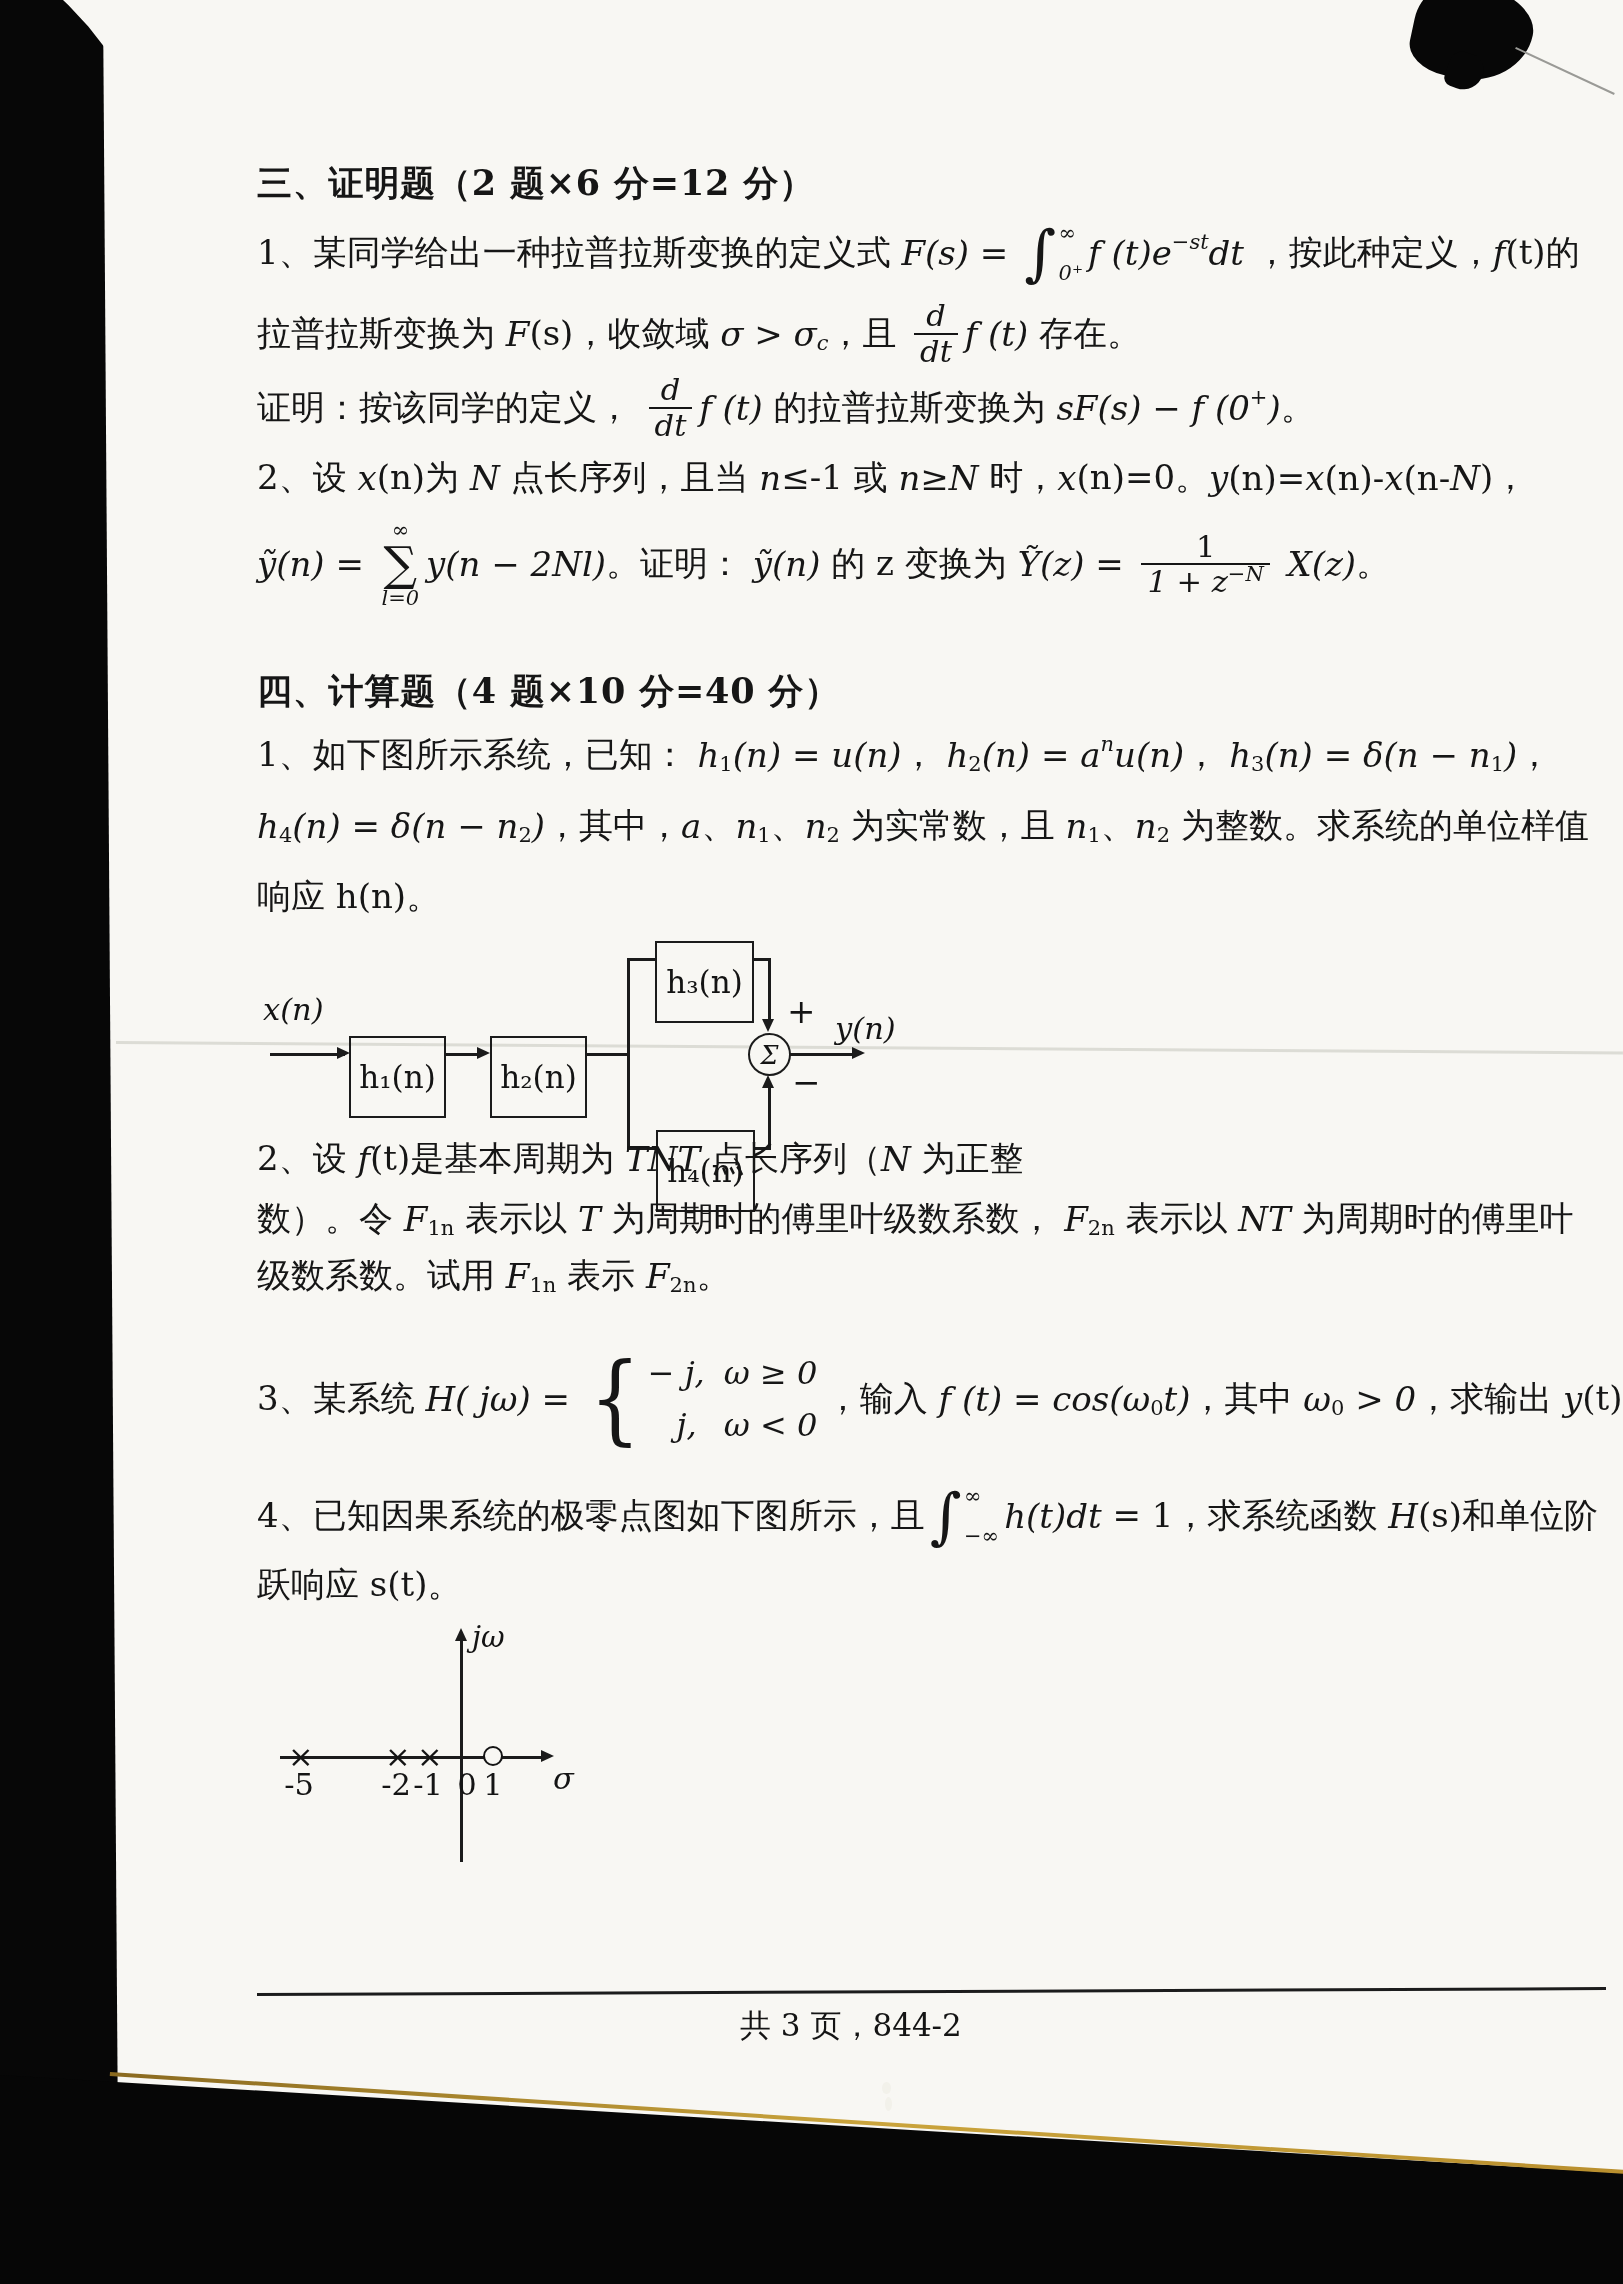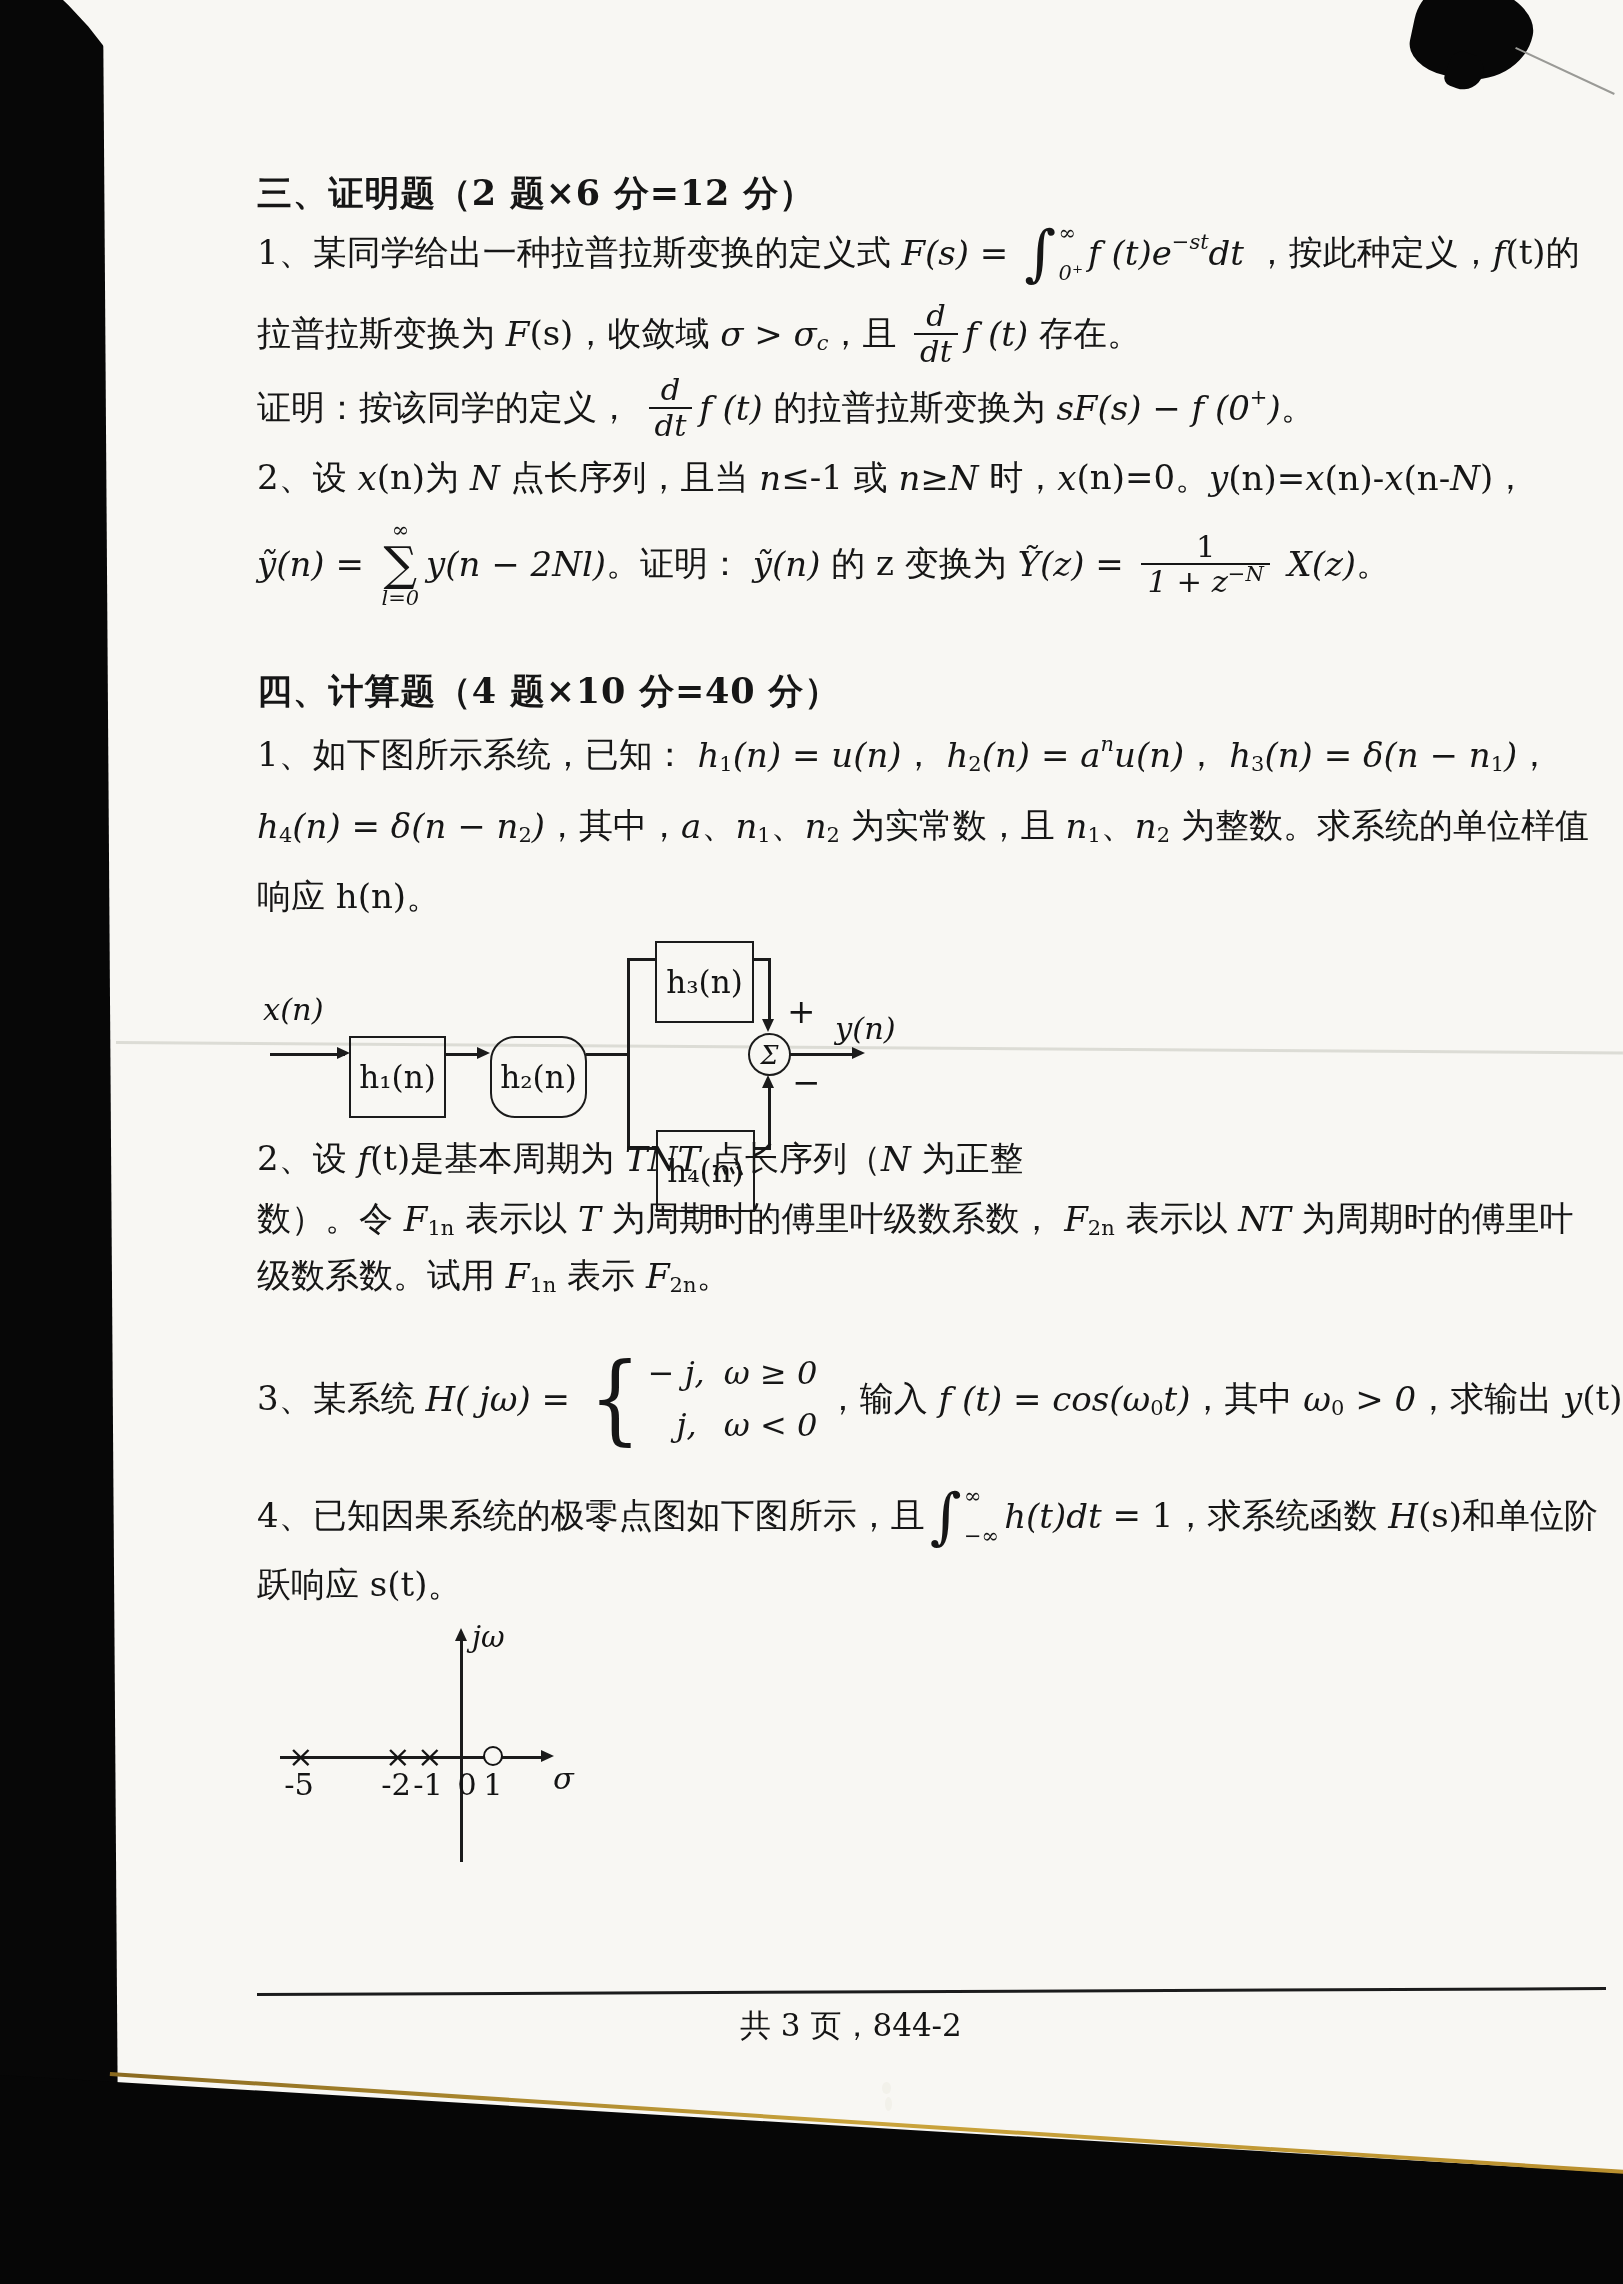--- a/index.html
+++ b/index.html
@@ -71,39 +71,39 @@
            transform:rotate(-0.25deg);transform-origin:0 0;z-index:2;}
   .footer-text{position:absolute;left:740px;top:2005px;font-size:31px;z-index:2;}
 </style>
 </head>
 <body>
 
 <div id="stage">
   <div id="paper"></div>
   <div class="crease"></div>
 
-  <div class="line heading" style="top:170px;">三、证明题（2 题×6 分=12 分）</div>
+  <div class="line heading" style="top:160px;">三、证明题（2 题×6 分=12 分）</div>
   <div class="line" style="top:221px;"><span class="seg ">1、某同学给出一种拉普拉斯变换的定义式 </span><span class="seg i">F(s)</span><span class="seg "> = </span><span class="intwrap"><span class="intglyph">∫</span><span class="intlims"><span class="iltop">∞</span><span class="ilbot">0⁺</span></span></span><span class="seg i">f (t)e</span><span class="seg sup i">−st</span><span class="seg i">dt</span><span class="seg "> ，按此种定义，</span><span class="seg i">f</span><span class="seg ">(t)的</span></div>
   <div class="line" style="top:299px;"><span class="seg ">拉普拉斯变换为 </span><span class="seg i">F</span><span class="seg ">(s)，收敛域 </span><span class="seg i">σ &gt; σ</span><span class="seg sub i">c</span><span class="seg ">，且 </span><span class="frac"><span class="fnum"><span class="seg i">d</span></span><span class="fden"><span class="seg i">dt</span></span></span><span class="seg i">f (t)</span><span class="seg "> 存在。</span></div>
   <div class="line" style="top:373px;"><span class="seg ">证明：按该同学的定义， </span><span class="frac"><span class="fnum"><span class="seg i">d</span></span><span class="fden"><span class="seg i">dt</span></span></span><span class="seg i">f (t)</span><span class="seg "> 的拉普拉斯变换为 </span><span class="seg i">sF(s) − f (0</span><span class="seg sup">+</span><span class="seg i">)</span><span class="seg ">。</span></div>
   <div class="line" style="top:455px;"><span class="seg ">2、设 </span><span class="seg i">x</span><span class="seg ">(n)为 </span><span class="seg i">N</span><span class="seg "> 点长序列，且当 </span><span class="seg i">n</span><span class="seg ">≤-1 或 </span><span class="seg i">n</span><span class="seg ">≥</span><span class="seg i">N</span><span class="seg "> 时，</span><span class="seg i">x</span><span class="seg ">(n)=0。</span><span class="seg i">y</span><span class="seg ">(n)=</span><span class="seg i">x</span><span class="seg ">(n)-</span><span class="seg i">x</span><span class="seg ">(n-</span><span class="seg i">N</span><span class="seg ">)，</span></div>
   <div class="line" style="top:519px;"><span class="seg i">ỹ(n) = </span><span class="bigop"><span class="blim">∞</span><span class="bmid">∑</span><span class="blim">l=0</span></span><span class="seg i">y(n − 2Nl)</span><span class="seg ">。证明： </span><span class="seg i">ỹ(n)</span><span class="seg "> 的 z 变换为 </span><span class="seg i">Ỹ(z) = </span><span class="frac"><span class="fnum"><span class="seg ">1</span></span><span class="fden"><span class="seg i">1 + z</span><span class="seg sup i">−N</span></span></span><span class="seg i"> X(z)</span><span class="seg ">。</span></div>
 
   <div class="line heading" style="top:668px;">四、计算题（4 题×10 分=40 分）</div>
   <div class="line" style="top:732px;"><span class="seg ">1、如下图所示系统，已知： </span><span class="seg i">h</span><span class="seg sub">1</span><span class="seg i">(n) = u(n)</span><span class="seg ">， </span><span class="seg i">h</span><span class="seg sub">2</span><span class="seg i">(n) = a</span><span class="seg sup i">n</span><span class="seg i">u(n)</span><span class="seg ">， </span><span class="seg i">h</span><span class="seg sub">3</span><span class="seg i">(n) = δ(n − n</span><span class="seg sub">1</span><span class="seg i">)</span><span class="seg ">，</span></div>
   <div class="line" style="top:803px;"><span class="seg i">h</span><span class="seg sub">4</span><span class="seg i">(n) = δ(n − n</span><span class="seg sub">2</span><span class="seg i">)</span><span class="seg ">，其中，</span><span class="seg i">a</span><span class="seg ">、</span><span class="seg i">n</span><span class="seg sub">1</span><span class="seg ">、</span><span class="seg i">n</span><span class="seg sub">2</span><span class="seg "> 为实常数，且 </span><span class="seg i">n</span><span class="seg sub">1</span><span class="seg ">、</span><span class="seg i">n</span><span class="seg sub">2</span><span class="seg "> 为整数。求系统的单位样值</span></div>
   <div class="line" style="top:874px;"><span class="seg ">响应 h(n)。</span></div>
 
   <div class="bd-label" style="left:263px;top:992px;">x(n)</div>
   <div class="bd-line" style="left:270px;top:1053px;width:75px;height:2.5px;"></div>
   <div class="arr-r" style="left:337px;top:1047px;"></div>
   <div class="bd-box" style="left:349px;top:1015px;width:93px;height:78px;">h₁(n)</div>
   <div class="bd-line" style="left:445px;top:1053px;width:36px;height:2.5px;"></div>
   <div class="arr-r" style="left:477px;top:1047px;"></div>
-  <div class="bd-box" style="left:490px;top:1015px;width:93px;height:78px;border-radius:25px;">h₂(n)</div>
+  <div class="bd-box" style="left:490px;top:1015px;width:93px;height:78px;">h₂(n)</div>
   <div class="bd-line" style="left:586px;top:1053px;width:42px;height:2.5px;"></div>
   <div class="bd-line" style="left:627px;top:958px;width:2.5px;height:191px;"></div>
   <div class="bd-line" style="left:627px;top:958px;width:28px;height:2.5px;"></div>
   <div class="bd-box" style="left:655px;top:920px;width:95px;height:78px;">h₃(n)</div>
   <div class="bd-line" style="left:752px;top:958px;width:18.7px;height:2.5px;"></div>
   <div class="bd-line" style="left:768px;top:958px;width:2.5px;height:64px;"></div>
   <div class="arr-d" style="left:762px;top:1019px;"></div>
   <div class="bd-sign" style="left:787px;top:991px;">+</div>
   <div class="bd-sum" style="left:748px;top:1033px;">Σ</div>
   <div class="bd-sign" style="left:792px;top:1062px;">−</div>

